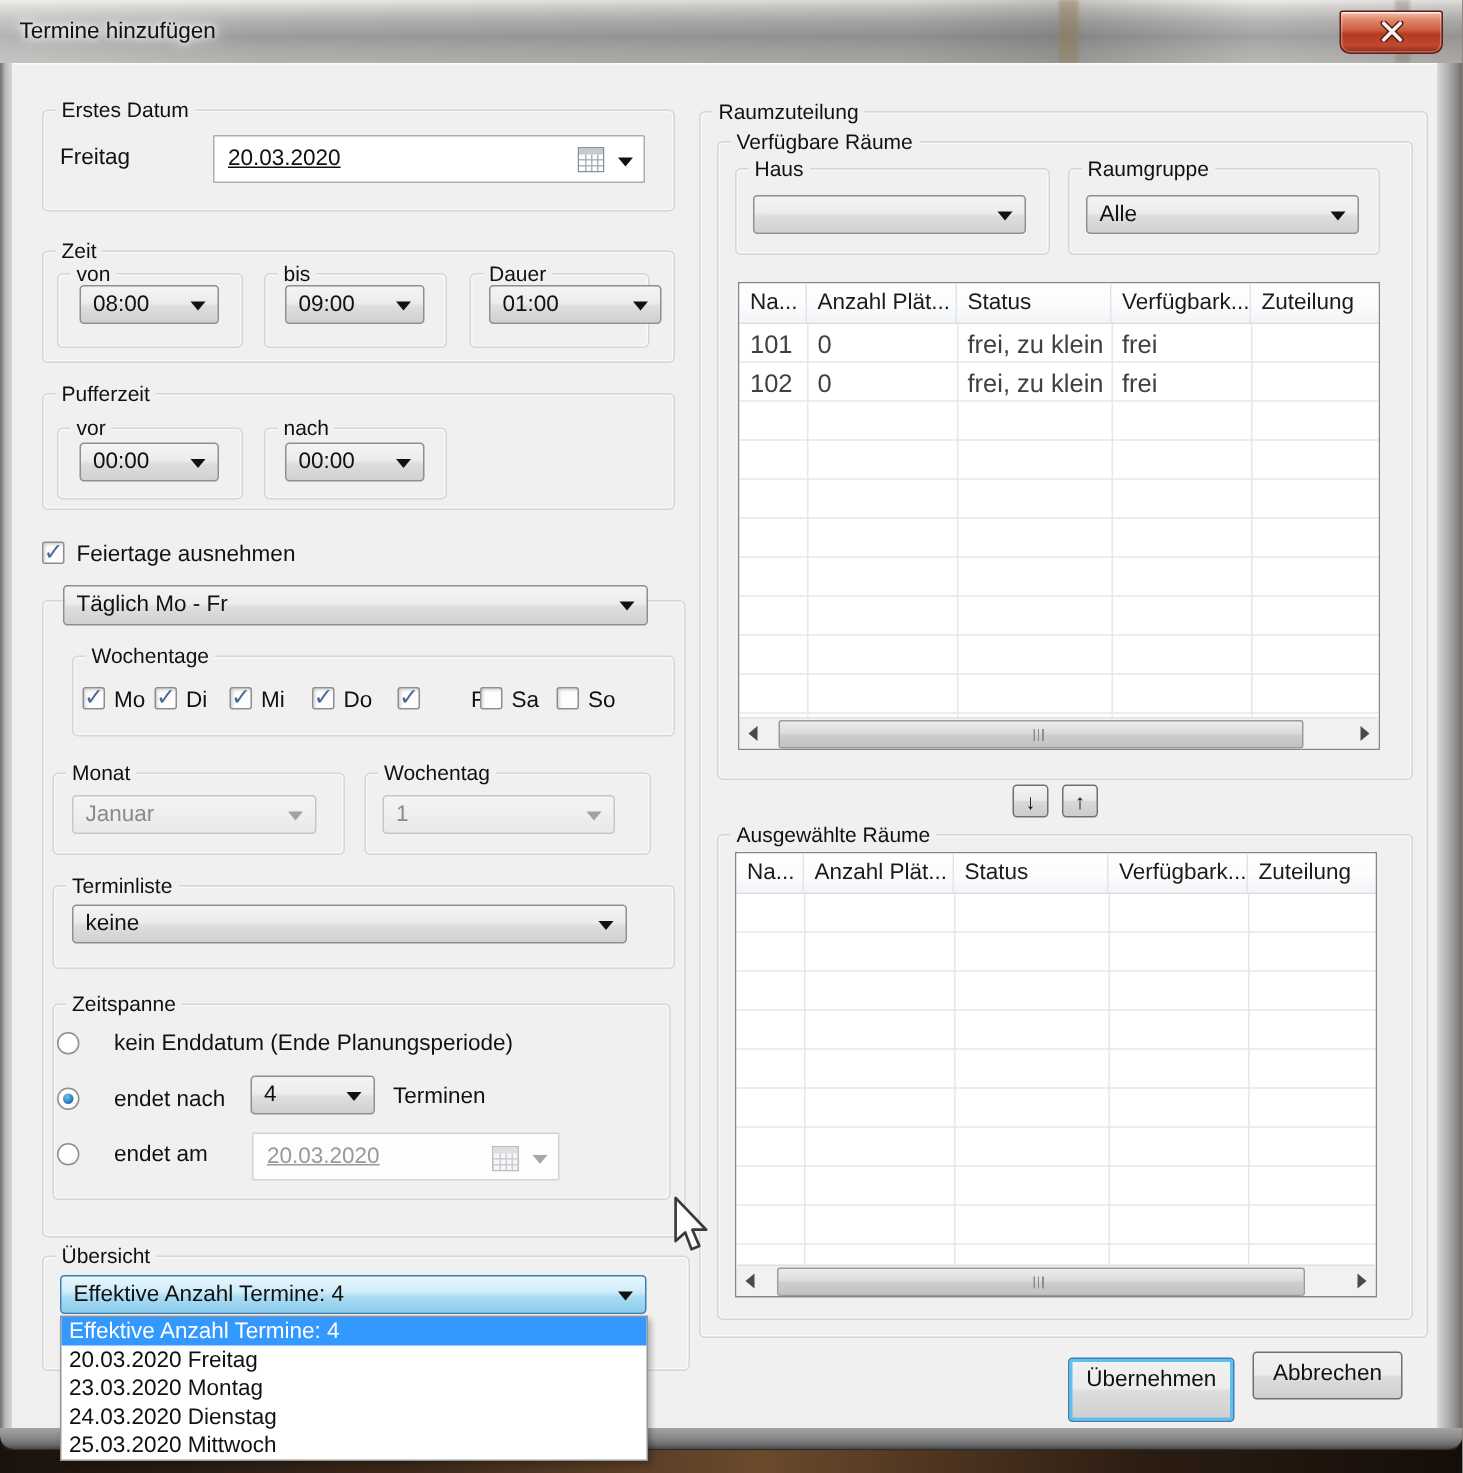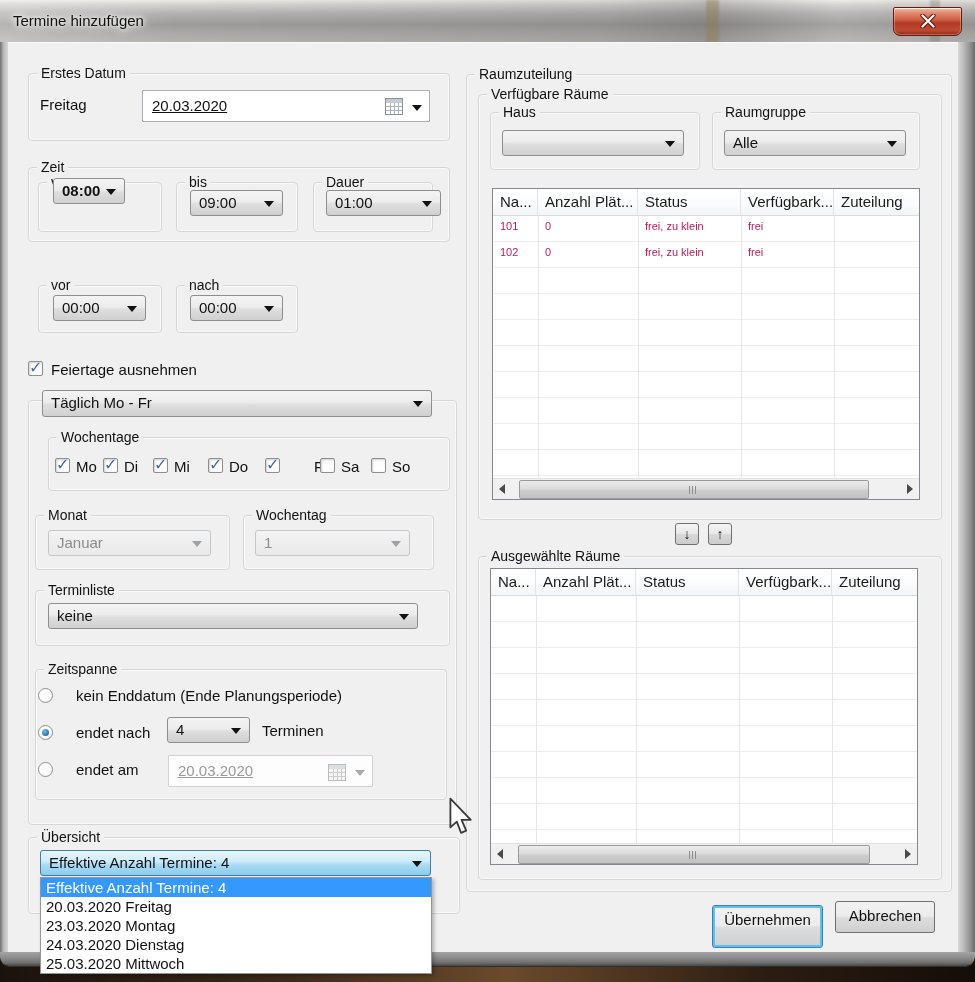--- a/index.html
+++ b/index.html
@@ -56,21 +56,21 @@
   .ctl-label{position:absolute;font-size:15px;color:#111;white-space:nowrap;cursor:default;}
   
   .rtable{position:absolute;border:1px solid #828790;background:#fff;box-sizing:content-box;}
   .thead{position:absolute;left:0;top:0;right:0;height:26px;display:flex;border-bottom:1px solid #d9dce1;
     background:linear-gradient(180deg,#ffffff,#fbfcfd 55%,#f3f4f6);}
   .th{box-sizing:border-box;border-right:1px solid #e1e4e9;padding:4px 0 0 7px;font-size:15px;color:#1b1b1b;white-space:nowrap;overflow:hidden;}
   .tbody{position:absolute;left:0;top:27px;right:0;bottom:20px;
     background:repeating-linear-gradient(180deg,#ffffff 0 25px,#ededed 25px 26px);}
   .colline{position:absolute;top:27px;bottom:20px;width:1px;background:#e7e7e7;}
   .trow{position:absolute;left:0;right:0;height:26px;display:flex;}
-  .td{box-sizing:border-box;padding:4px 0 0 7px;font-size:11px;color:#be185d;white-space:nowrap;overflow:hidden;}
+  .td{box-sizing:border-box;padding:4px 0 0 7px;font-size:17px;color:#404040;white-space:nowrap;overflow:hidden;}
   
   .hsb{position:absolute;left:0;right:0;height:20px;background:#f1f1f1;border-top:1px solid #e3e3e3;}
   .sb-btn{position:absolute;top:0;width:20px;height:20px;cursor:pointer;}
   .sb-btn.left{left:0;} .sb-btn.right{right:0;}
   .tri-l{position:absolute;left:6px;top:5px;width:0;height:0;border-top:5px solid transparent;border-bottom:5px solid transparent;border-right:6px solid #4a4a4a;}
   .tri-r{position:absolute;left:8px;top:5px;width:0;height:0;border-top:5px solid transparent;border-bottom:5px solid transparent;border-left:6px solid #4a4a4a;}
   .sb-thumb{position:absolute;top:1px;height:17px;border:1px solid #9b9b9b;border-radius:2px;
     background:linear-gradient(180deg,#ececec,#dcdcdc 45%,#cdcdcd 55%,#c2c2c2);cursor:grab;}
   .sb-thumb::after{content:"";position:absolute;left:50%;top:5px;margin-left:-5px;width:9px;height:8px;
     background:repeating-linear-gradient(90deg,#8e8e8e 0 1px,transparent 1px 3px);}
@@ -128,39 +128,42 @@
     </span>
     <span class="arr"></span>
   </div>
 
   <div class="grp" style="left:28px;top:167px;width:420px;height:73px;">
     <span class="lbl">Zeit</span>
   </div>
   <div class="grp" style="left:38px;top:182px;width:122px;height:48px;">
     <span class="lbl">von</span>
   </div>
-  <div class="combo" style="left:53px;top:178px;width:72px;font-weight:bold;">
+  <div class="combo" style="left:53px;top:190px;width:93px;">
     <span class="val">08:00</span>
       <span class="arr"></span>
   </div>
   <div class="grp" style="left:176px;top:182px;width:120px;height:48px;">
     <span class="lbl">bis</span>
   </div>
   <div class="combo" style="left:190px;top:190px;width:93px;">
     <span class="val">09:00</span>
       <span class="arr"></span>
   </div>
   <div class="grp" style="left:313px;top:182px;width:118px;height:48px;">
     <span class="lbl">Dauer</span>
   </div>
   <div class="combo" style="left:326px;top:190px;width:115px;">
     <span class="val">01:00</span>
       <span class="arr"></span>
   </div>
 
+  <div class="grp" style="left:28px;top:262px;width:420px;height:76px;">
+    <span class="lbl">Pufferzeit</span>
+  </div>
   <div class="grp" style="left:38px;top:285px;width:122px;height:46px;">
     <span class="lbl">vor</span>
   </div>
   <div class="combo" style="left:53px;top:295px;width:93px;">
     <span class="val">00:00</span>
       <span class="arr"></span>
   </div>
   <div class="grp" style="left:176px;top:285px;width:120px;height:46px;">
     <span class="lbl">nach</span>
   </div>

